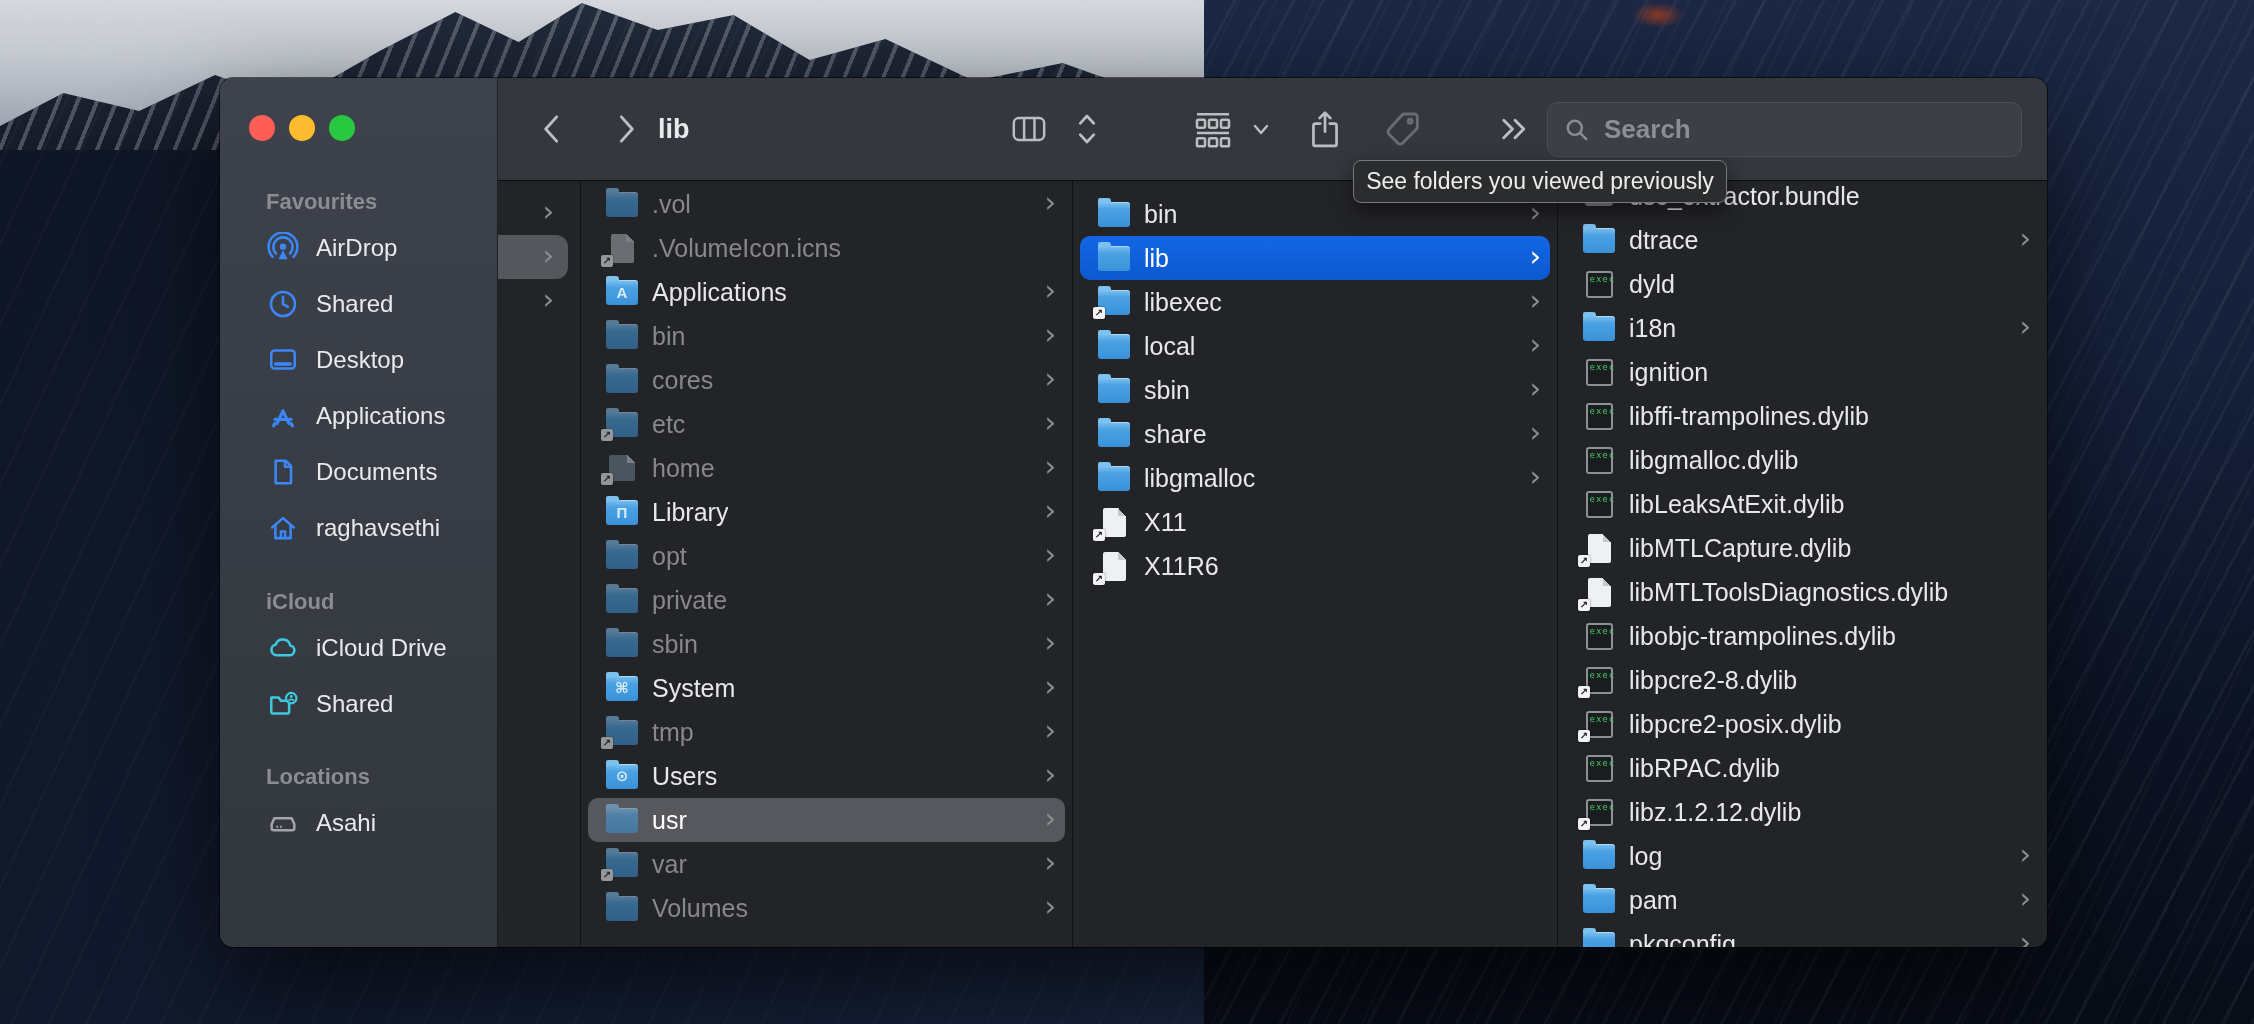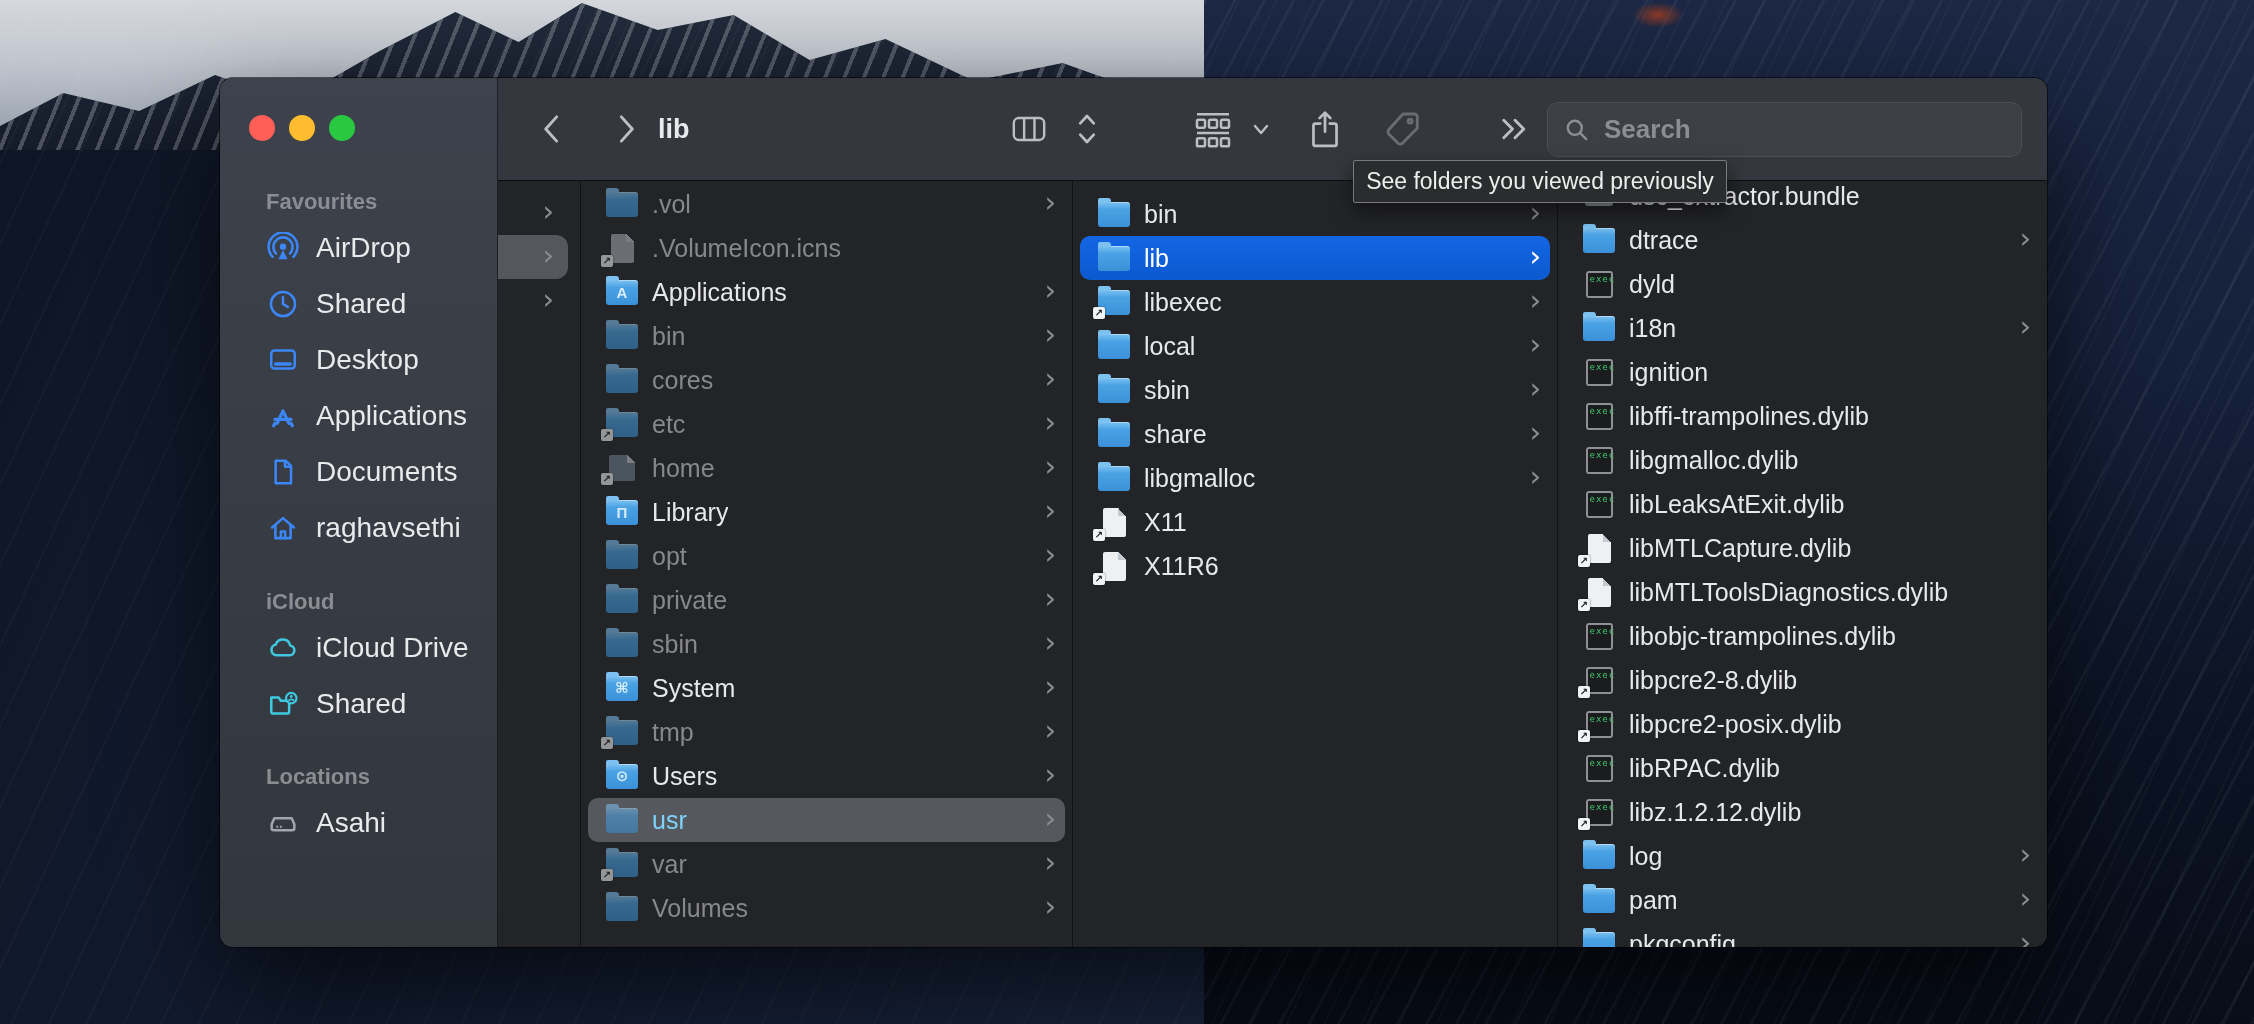--- a/index.html
+++ b/index.html
@@ -34,21 +34,21 @@
   .sidebar{position:absolute;left:0;top:0;bottom:0;width:277px;
     background:linear-gradient(180deg,#3e424c 0%,#373b43 55%,#32363d 100%);
     border-right:1px solid rgba(0,0,0,.5);}
   .traffic{position:absolute;top:37px;left:29px;display:flex;gap:14px;}
   .light{width:26px;height:26px;border-radius:50%;}
   .sb-scroll{position:absolute;left:0;right:0;top:106px;padding-left:8px;}
   .sb-header{height:36px;display:flex;align-items:center;padding-left:38px;
     font-size:22px;font-weight:700;color:#8b8d93;}
   .sb-item{height:56px;display:flex;align-items:center;padding-left:38px;gap:16px;cursor:default;}
   .sb-item .sb-ic{width:34px;height:34px;display:flex;align-items:center;justify-content:center;}
-  .sb-item .sb-label{font-size:28px;color:#e9eaec;white-space:nowrap;}
+  .sb-item .sb-label{font-size:24px;color:#e9eaec;white-space:nowrap;}
   .sb-gap-icloud{margin-top:28px;}
   .sb-gap-loc{margin-top:27px;text-align:center;}
   
   .main{position:absolute;left:278px;top:0;right:0;bottom:0;}
   .toolbar{position:absolute;left:0;right:0;top:0;height:102px;background:#34373d;
     border-bottom:1px solid #0c0d0f;}
   .tb{position:absolute;top:0;height:102px;display:flex;align-items:center;color:#bcbec2;}
   .tb svg{display:block;}
   .tb.dim{color:#696c70;}
   .tb-title{position:absolute;left:160px;top:0;height:102px;display:flex;align-items:center;
@@ -68,21 +68,21 @@
   .col.c3{flex:1;border-right:none;}
   .row{height:44px;display:flex;align-items:center;padding:0 16px 0 24px;position:relative;}
   .icon-wrap{width:34px;display:flex;justify-content:center;align-items:center;margin-right:13px;
     position:relative;flex:none;}
   .row .label{font-size:25px;color:#e7e8ea;white-space:nowrap;overflow:hidden;}
   .row.dim .label{color:#87888c;}
   .row.dim .icon-wrap{opacity:.55;}
   .chev{margin-left:auto;color:#8a8c90;font-size:29px;line-height:1;padding-left:10px;
     font-family:"DejaVu Sans",sans-serif;transform:translateY(-2px);}
   .row.sel-grey{background:#56585d;border-radius:10px;margin:0 7px;padding:0 9px 0 17px;}
-  .row.sel-grey .label{color:#7dd3fc;}
+  .row.sel-grey .label{color:#ffffff;}
   .row.sel-blue{background:linear-gradient(180deg,#1366e4,#0c59d0);border-radius:10px;
     margin:0 7px;padding:0 9px 0 17px;}
   .row.sel-blue .label{color:#ffffff;font-weight:400;}
   .row.sel-blue .chev{color:#ffffff;}
   .srow{height:44px;display:flex;align-items:center;justify-content:flex-end;padding-right:26px;}
   .srow.sel{background:#54575c;border-radius:0 12px 12px 0;margin-right:12px;padding-right:14px;}
   
   .i-folder{width:32px;height:25px;border-radius:3px;position:relative;
     background:linear-gradient(180deg,#7cc1f0 0%,#4aa2e4 30%,#3b91d8 100%);
     box-shadow:inset 0 1px 0 rgba(255,255,255,.4);}
@@ -101,21 +101,21 @@
   .i-bundle{width:28px;height:20px;background:#8a8d93;border-radius:3px;position:relative;}
   .i-bundle::before{content:"";position:absolute;top:-5px;left:4px;width:7px;height:5px;
     background:#8a8d93;border-radius:2px 2px 0 0;}
   .i-bundle::after{content:"";position:absolute;top:-5px;left:16px;width:7px;height:5px;
     background:#8a8d93;border-radius:2px 2px 0 0;}
   .i-alias{position:absolute;left:-4px;bottom:-4px;width:12px;height:12px;background:#f2f3f5;
     border-radius:2px;display:flex;align-items:center;justify-content:center;
     font-size:10px;line-height:1;color:#15161a;font-weight:700;box-shadow:0 0 2px rgba(0,0,0,.6);}
   
   .tooltip{position:absolute;left:1353px;top:160px;width:372px;height:41px;z-index:20;
-    background:#2b2c2e;border:1px solid #77797d;border-radius:2px;
+    background:#2b2c2e;border:1px solid #77797d;border-radius:8px;
     display:flex;align-items:center;justify-content:center;
     font-size:23px;color:#eceded;box-shadow:0 8px 20px rgba(0,0,0,.5);white-space:nowrap;}
 </style>
 </head>
 <body>
 
 <div class="wp-sky"></div>
 <div class="wp-peaks"></div>
 <div class="wp-right"></div>
 <div class="wp-red"></div>

